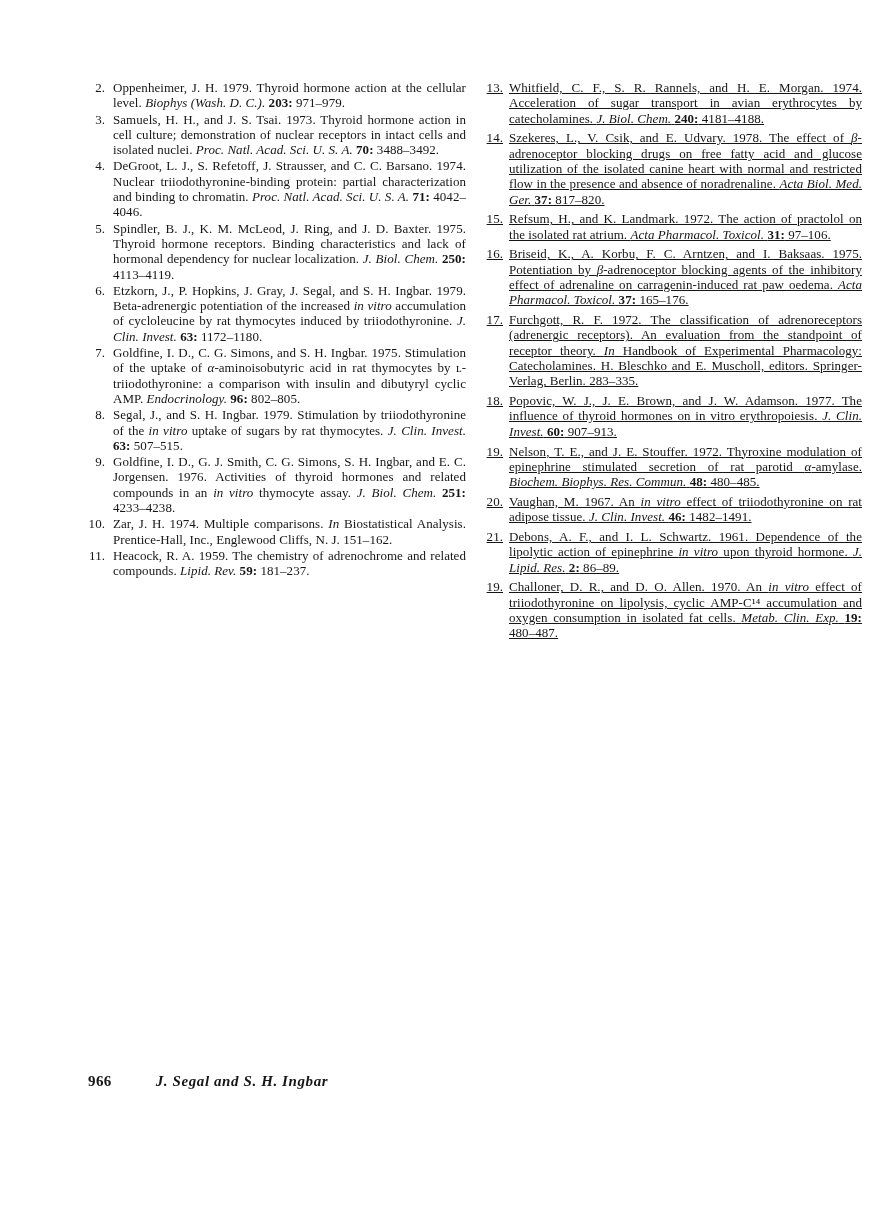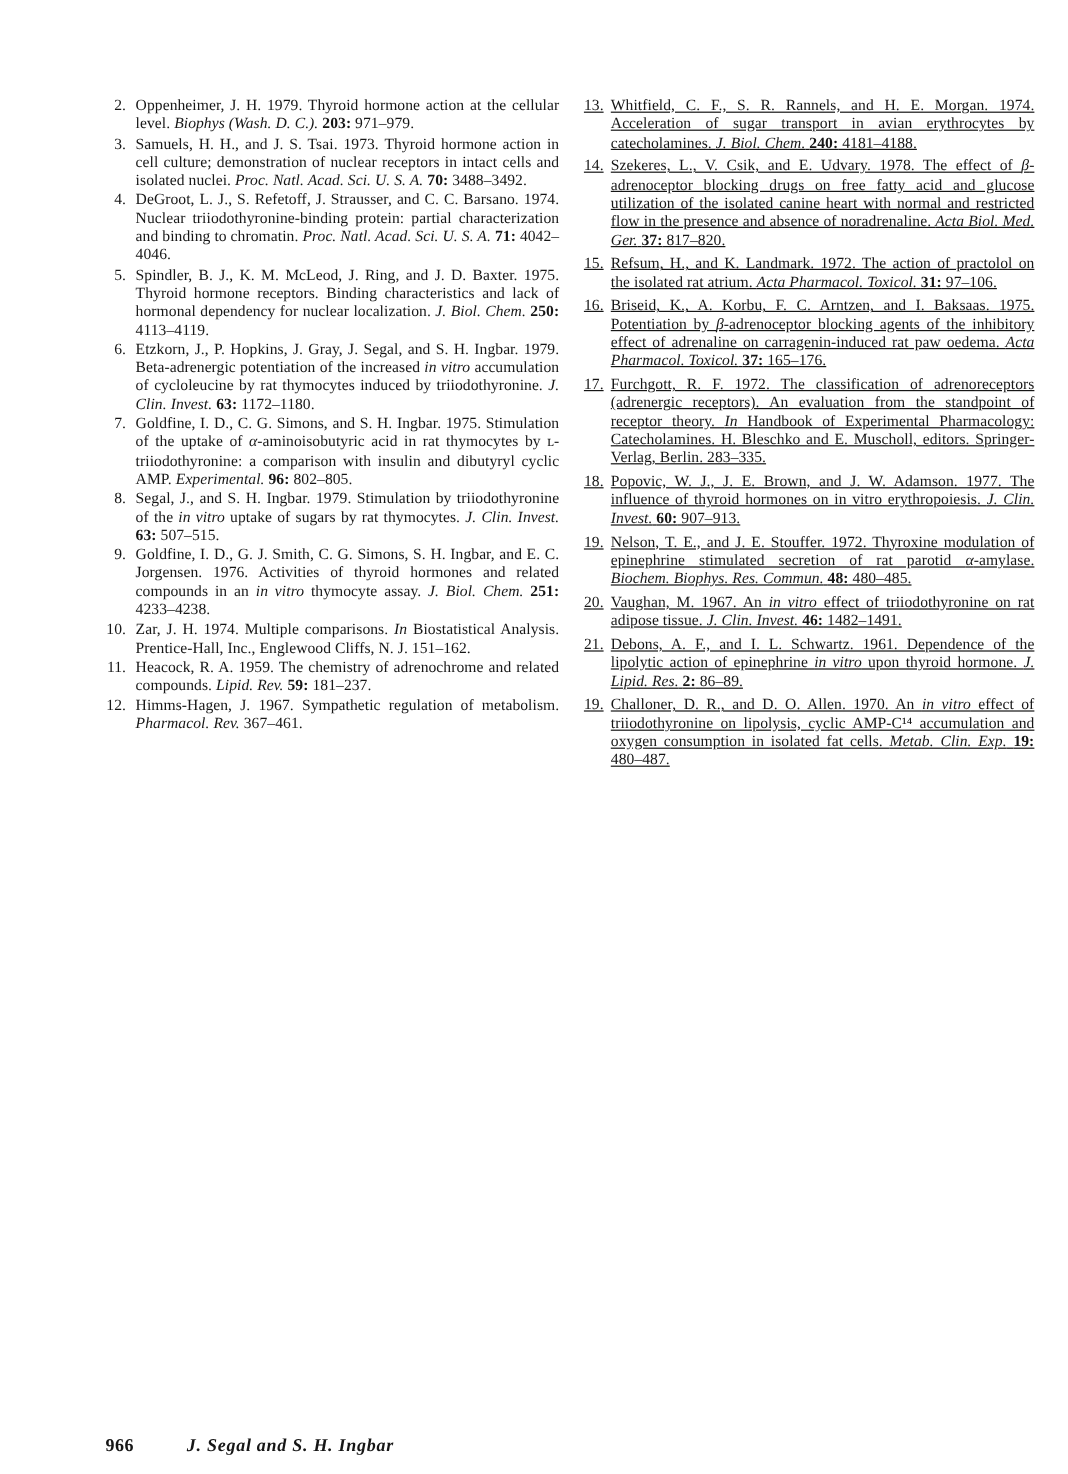--- a/index.html
+++ b/index.html
@@ -49,21 +49,21 @@
   .ref-text {
     flex: 1 1 auto;
     text-align: justify;
     hyphens: none;
   }
   .ref-text b { font-weight: bold; }
   .ref-text i { font-style: italic; }
   .footer {
     position: absolute;
     left: 88px;
-    top: 1196px;
+    top: 1072px;
     display: flex;
     align-items: baseline;
     font-size: 15px;
     line-height: 18px;
   }
   .page-number {
     font-weight: bold;
     letter-spacing: 0.4px;
   }
   .running-title {
@@ -94,41 +94,37 @@
       <div class="ref">
         <span class="ref-num">5.</span>
         <span class="ref-text">Spindler, B. J., K. M. McLeod, J. Ring, and J. D. Baxter. 1975. Thyroid hormone receptors. Binding characteristics and lack of hormonal dependency for nuclear localization. <i>J. Biol. Chem.</i> <b>250:</b> 4113–4119.</span>
       </div>
       <div class="ref">
         <span class="ref-num">6.</span>
         <span class="ref-text">Etzkorn, J., P. Hopkins, J. Gray, J. Segal, and S. H. Ingbar. 1979. Beta-adrenergic potentiation of the increased <i>in vitro</i> accumulation of cycloleucine by rat thymocytes induced by triiodothyronine. <i>J. Clin. Invest.</i> <b>63:</b> 1172–1180.</span>
       </div>
       <div class="ref">
         <span class="ref-num">7.</span>
-        <span class="ref-text">Goldfine, I. D., C. G. Simons, and S. H. Ingbar. 1975. Stimulation of the uptake of <i>α</i>-aminoisobutyric acid in rat thymocytes by ʟ-triiodothyronine: a comparison with insulin and dibutyryl cyclic AMP. <i>Experimental.</i> <b>96:</b> 802–805.</span>
+        <span class="ref-text">Goldfine, I. D., C. G. Simons, and S. H. Ingbar. 1975. Stimulation of the uptake of <i>α</i>-aminoisobutyric acid in rat thymocytes by ʟ-triiodothyronine: a comparison with insulin and dibutyryl cyclic AMP. <i>Endocrinology.</i> <b>96:</b> 802–805.</span>
       </div>
       <div class="ref">
         <span class="ref-num">8.</span>
         <span class="ref-text">Segal, J., and S. H. Ingbar. 1979. Stimulation by triiodothyronine of the <i>in vitro</i> uptake of sugars by rat thymocytes. <i>J. Clin. Invest.</i> <b>63:</b> 507–515.</span>
       </div>
       <div class="ref">
         <span class="ref-num">9.</span>
         <span class="ref-text">Goldfine, I. D., G. J. Smith, C. G. Simons, S. H. Ingbar, and E. C. Jorgensen. 1976. Activities of thyroid hormones and related compounds in an <i>in vitro</i> thymocyte assay. <i>J. Biol. Chem.</i> <b>251:</b> 4233–4238.</span>
       </div>
       <div class="ref">
         <span class="ref-num">10.</span>
         <span class="ref-text">Zar, J. H. 1974. Multiple comparisons. <i>In</i> Biostatistical Analysis. Prentice-Hall, Inc., Englewood Cliffs, N. J. 151–162.</span>
       </div>
       <div class="ref">
         <span class="ref-num">11.</span>
         <span class="ref-text">Heacock, R. A. 1959. The chemistry of adrenochrome and related compounds. <i>Lipid. Rev.</i> <b>59:</b> 181–237.</span>
-      </div>
-      <div class="ref">
-        <span class="ref-num">12.</span>
-        <span class="ref-text">Himms-Hagen, J. 1967. Sympathetic regulation of metabolism. <i>Pharmacol. Rev.</i> 367–461.</span>
       </div>
     </div>
 
   <div class="ref-col ref-col-right">
       <div class="ref">
         <span class="ref-num">13.</span>
         <span class="ref-text">Whitfield, C. F., S. R. Rannels, and H. E. Morgan. 1974. Acceleration of sugar transport in avian erythrocytes by catecholamines. <i>J. Biol. Chem.</i> <b>240:</b> 4181–4188.</span>
       </div>
       <div class="ref">
         <span class="ref-num">14.</span>

